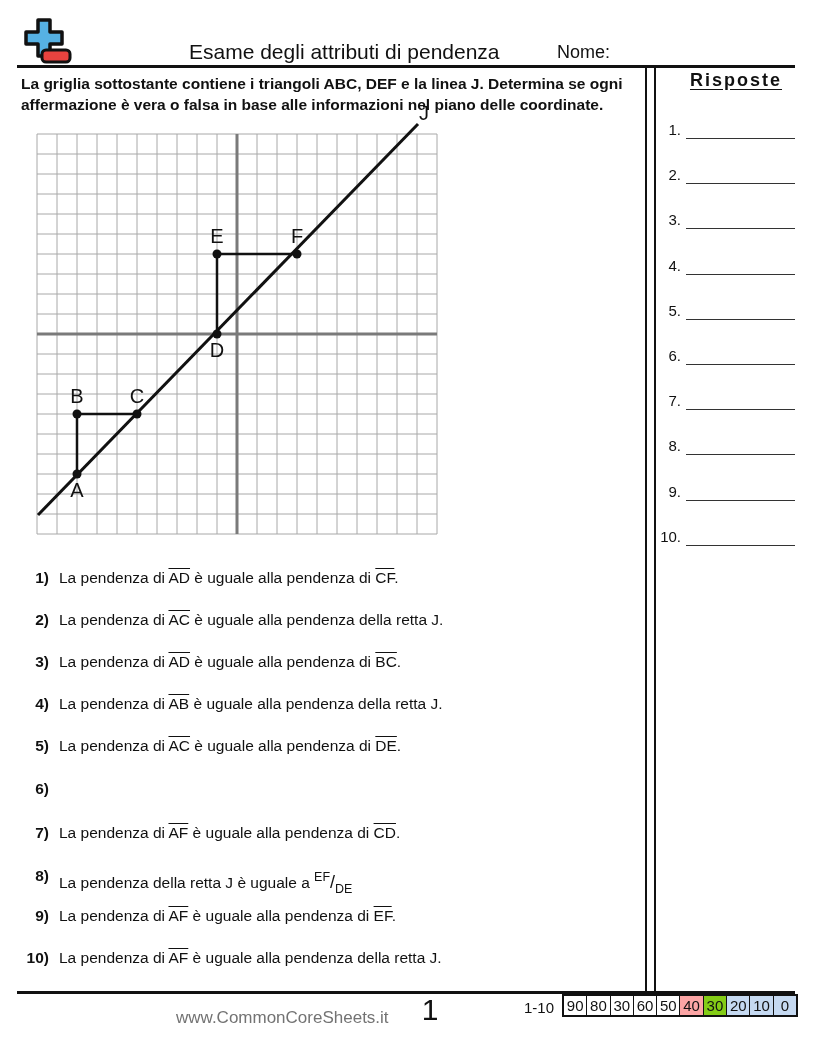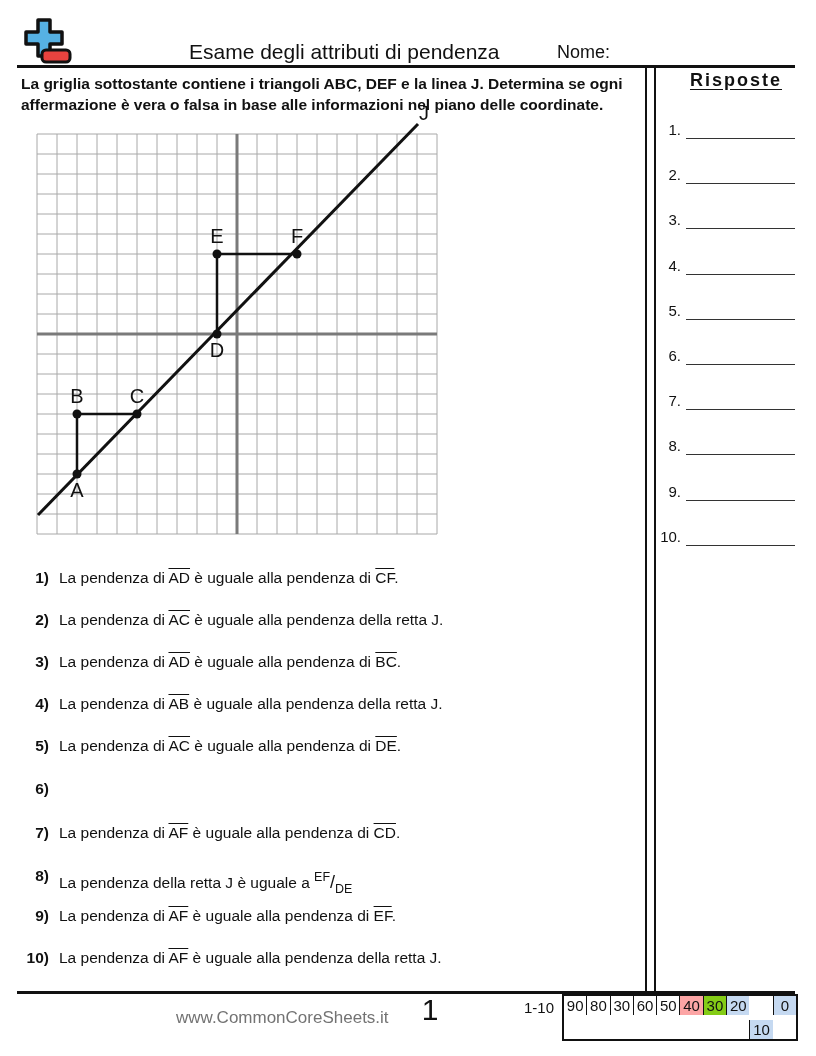--- a/index.html
+++ b/index.html
@@ -241,17 +241,17 @@
   <div class="range-label">1-10</div>
   <div class="score-table">
       <div class="score-cell">90</div>
       <div class="score-cell">80</div>
       <div class="score-cell">30</div>
       <div class="score-cell">60</div>
       <div class="score-cell">50</div>
       <div class="score-cell" style="background: #fca5a5;">40</div>
       <div class="score-cell" style="background: #84cc16;">30</div>
       <div class="score-cell" style="background: rgb(197, 217, 241);">20</div>
-      <div class="score-cell" style="background: rgb(197, 217, 241); margin-top: 24px;">10</div>
+      <div class="score-cell" style="background: rgb(197, 217, 241);">10</div>
       <div class="score-cell" style="background: rgb(197, 217, 241);">0</div>
     </div>
 
 </div>
 
 </body></html>

